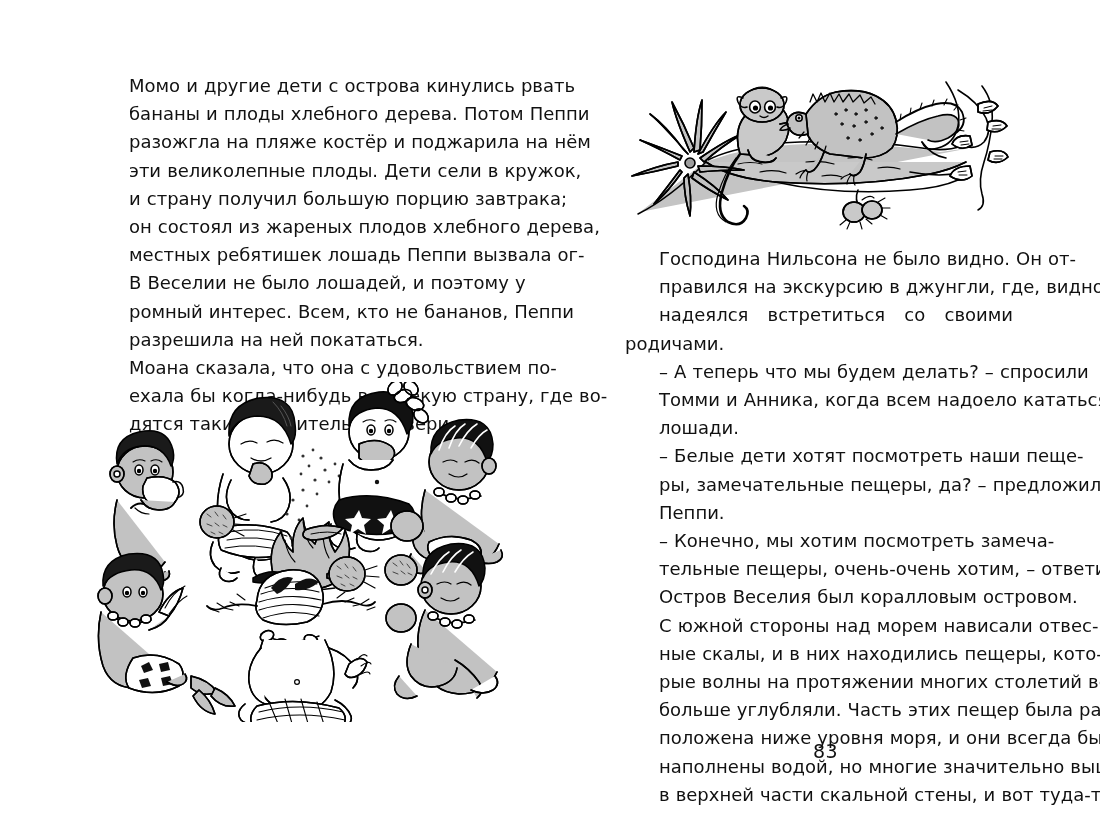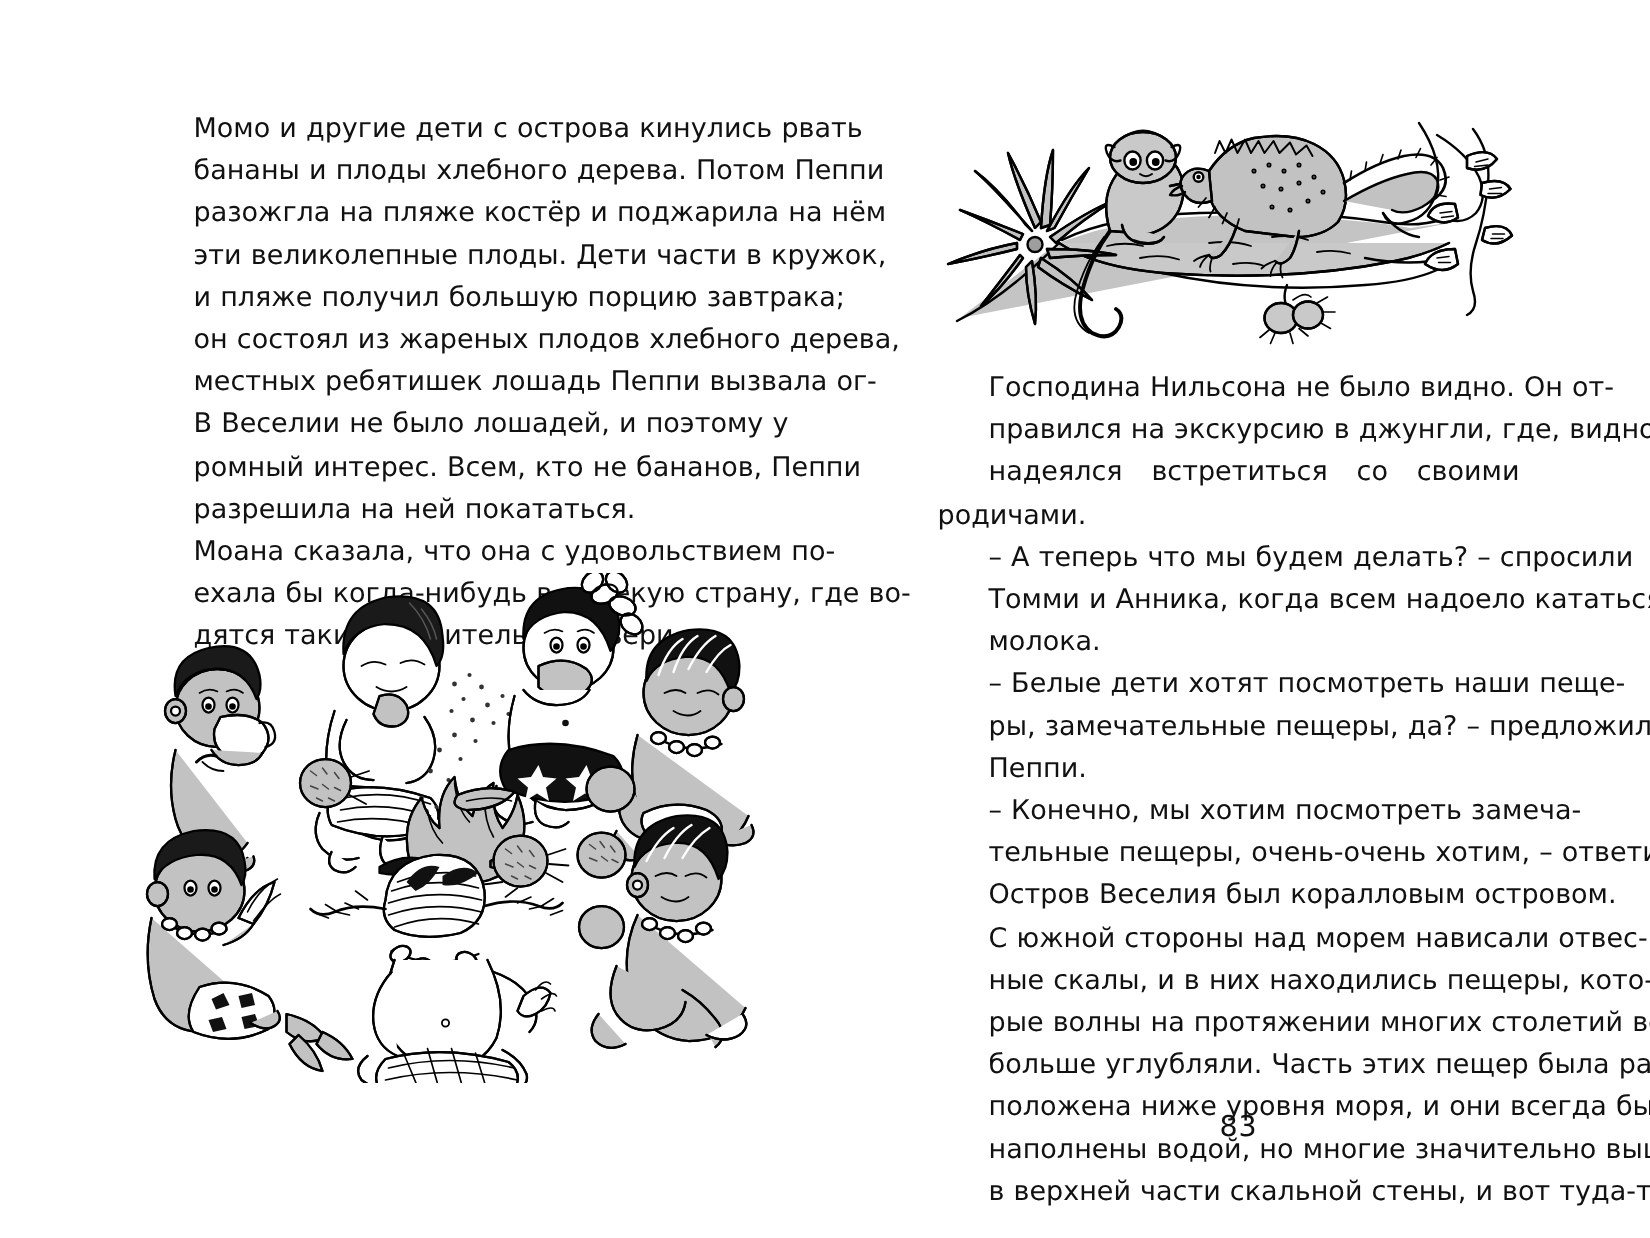--- a/index.html
+++ b/index.html
@@ -76,22 +76,22 @@
 </head>
 <body>
 
 <div id="page">
 
   <div id="col-left" class="column">
     <p class="para">
       <span class="jline indent">Момо и другие дети с острова кинулись рвать</span>
       <span class="jline">бананы и плоды хлебного дерева. Потом Пеппи</span>
       <span class="jline">разожгла на пляже костёр и поджарила на нём</span>
-      <span class="jline">эти великолепные плоды. Дети части в кружок,</span>
-      <span class="jline">и пляже получил большую порцию завтрака;</span>
+      <span class="jline">эти великолепные плоды. Дети сели в кружок,</span>
+      <span class="jline">и страну получил большую порцию завтрака;</span>
       <span class="jline">он состоял из жареных плодов хлебного дерева,</span>
     </p>
     <p class="para">
       <span class="jline">местных ребятишек лошадь Пеппи вызвала ог-</span>
       <span class="jline indent">В Веселии не было лошадей, и поэтому у</span>
       <span class="jline">ромный интерес. Всем, кто не бананов, Пеппи</span>
       <span class="jline natural">разрешила на ней покататься.</span>
     </p>
     <p class="para">
       <span class="jline indent">Моана сказала, что она с удовольствием по-</span>
@@ -102,21 +102,21 @@
 
   <div id="col-right" class="column">
     <p class="para">
       <span class="jline indent">Господина Нильсона не было видно. Он от-</span>
       <span class="jline">правился на экскурсию в джунгли, где, видно,</span>
       <span class="jline natural">надеялся встретиться со своими родичами.</span>
     </p>
     <p class="para">
       <span class="jline indent">– А теперь что мы будем делать? – спросили</span>
       <span class="jline">Томми и Анника, когда всем надоело кататься на</span>
-      <span class="jline natural">молока.</span>
+      <span class="jline natural">лошади.</span>
     </p>
     <p class="para">
       <span class="jline indent">– Белые дети хотят посмотреть наши пеще-</span>
       <span class="jline">ры, замечательные пещеры, да? – предложила</span>
       <span class="jline natural">Пеппи.</span>
     </p>
     <p class="para">
       <span class="jline indent">– Конечно, мы хотим посмотреть замеча-</span>
       <span class="jline">тельные пещеры, очень-очень хотим, – ответила</span>
     </p>

